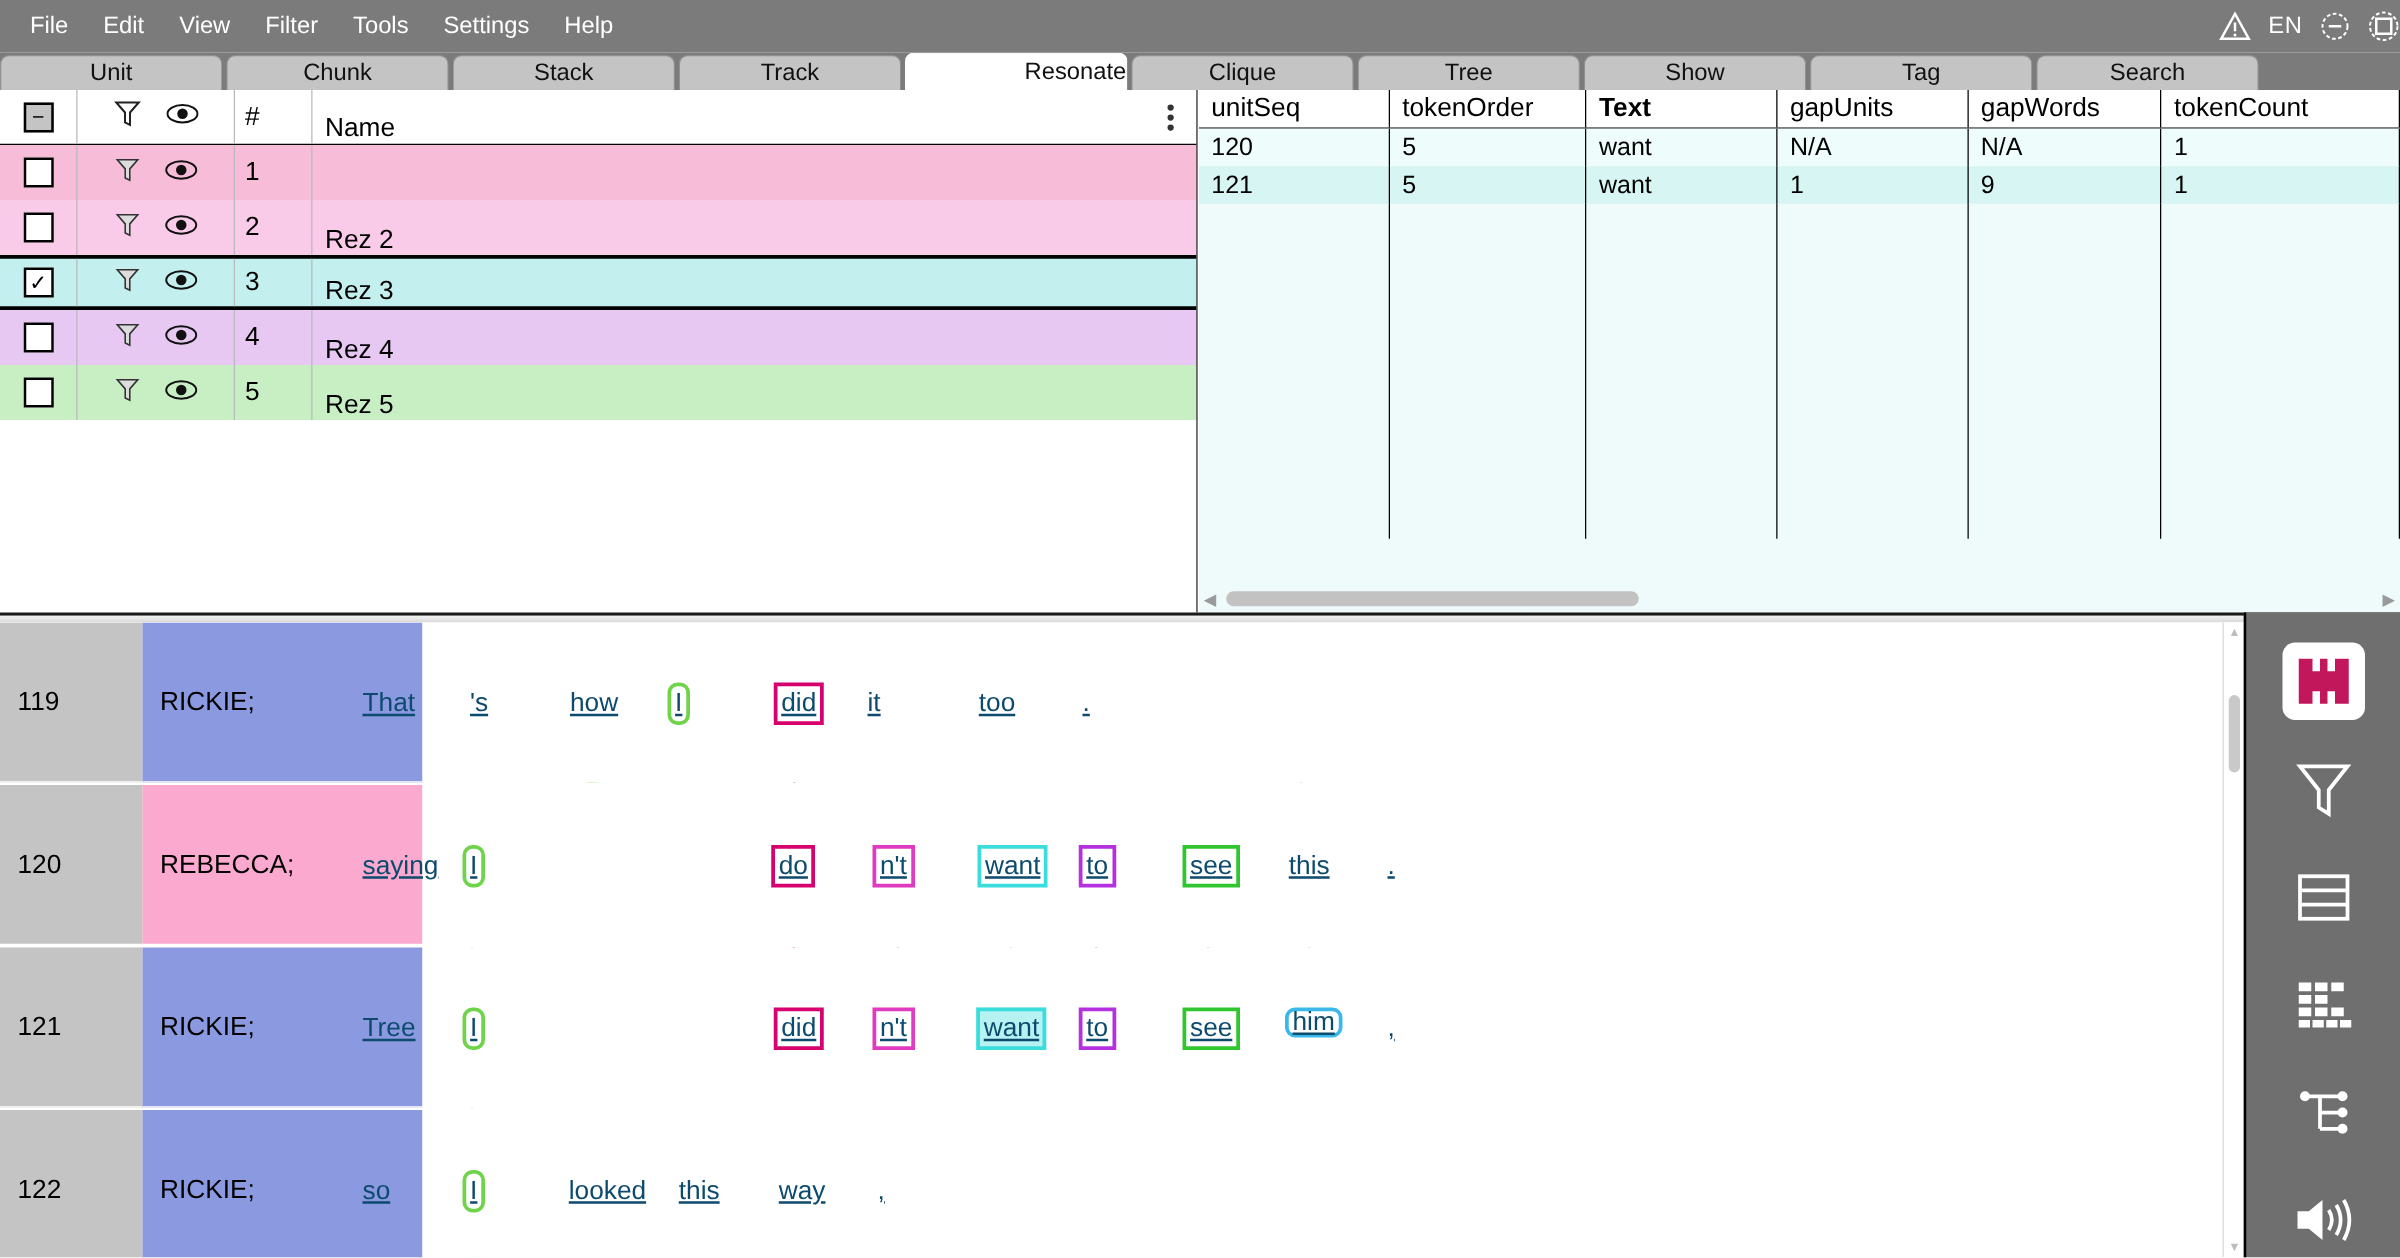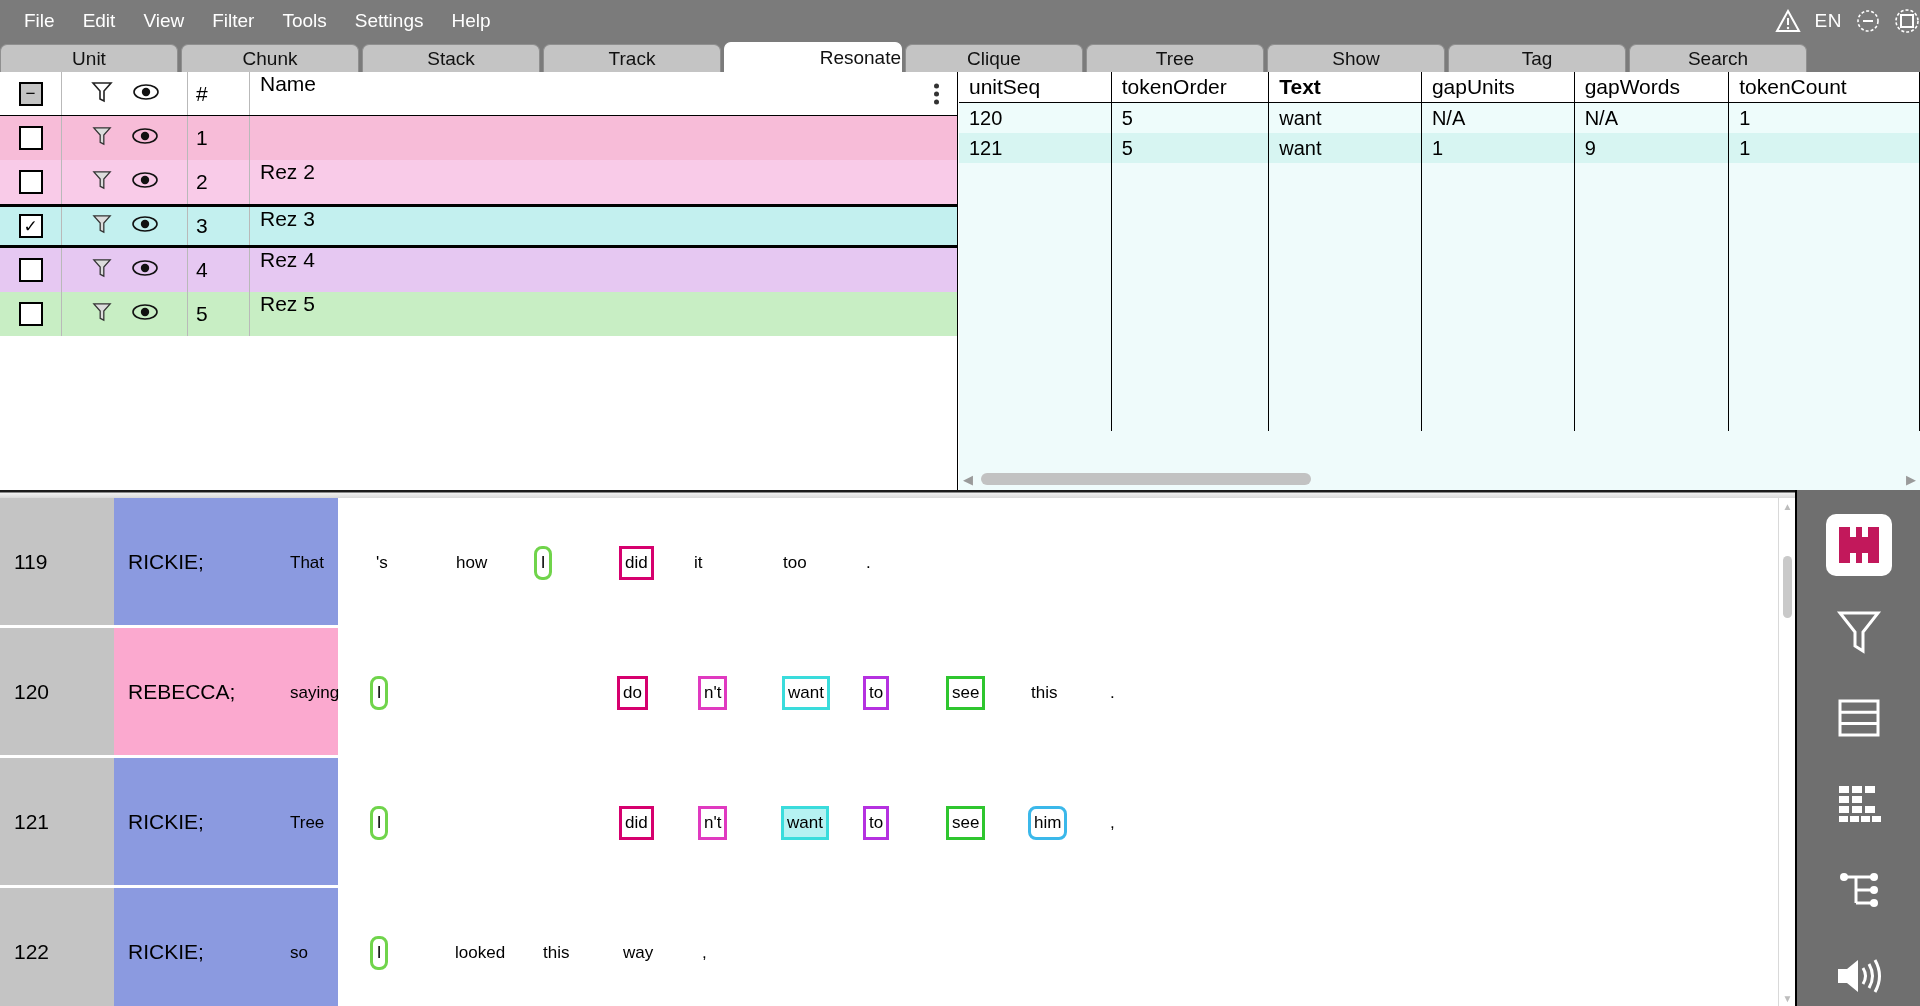--- a/index.html
+++ b/index.html
@@ -57,21 +57,21 @@
   .lp-header {
     display: flex; height: 44px; border-bottom: 1px solid #000; background:#fff;
   }
   .lp-row { display: flex; height: 44px; align-items: stretch; }
   .c-check { width: 62px; display:flex; align-items:center; justify-content:center;
              border-right: 1px solid #b9b9b9; }
   .c-icons { width: 126px; display:flex; align-items:center; justify-content:center;
              gap: 20px; border-right: 1px solid #b9b9b9; }
   .c-num   { width: 62px; display:flex; align-items:center; padding-left: 8px;
              font-size: 21px; border-right: 1px solid #b9b9b9; }
-  .c-name  { flex: 1; display:flex; align-items:flex-start; padding-left: 10px;
+  .c-name  { flex: 1; display:flex; align-items:flex-end; padding-left: 10px;
              font-size: 21px; position: relative; }
   .hdr-text { font-size: 21px; color: #000; }
   .dots-btn { position: absolute; right: 18px; top: 50%; transform: translateY(-50%);
               display: flex; flex-direction: column; gap: 3px; }
   .dots-btn i { width: 5px; height: 5px; background: #333; border-radius: 50%; display:block; }
   .chk {
     width: 24px; height: 24px; border: 2px solid #000; background: #fff;
     display: flex; align-items: center; justify-content: center;
     font-size: 17px; line-height: 1; color: #000;
   }
@@ -124,22 +124,22 @@
     width: 114px; flex: 0 0 114px; background: #c4c4c4; font-size: 21px;
     display: flex; align-items: center; padding-left: 14px; color: #000;
     border-bottom: 1px solid #fff;
   }
   .t-spk {
     width: 224px; flex: 0 0 224px; font-size: 21px; display: flex; align-items: center;
     padding-left: 14px; color: #000; border-bottom: 1px solid #fff;
   }
   .t-text { flex: 1; position: relative; background: #ffffff; }
   .tok {
-    position: absolute; font-size: 17px; color: #000000; white-space: nowrap;
-    display: flex; align-items: center; justify-content: center;
+    position: absolute; font-size: 21px; color: #0c4a6e; white-space: nowrap;
+    display: flex; align-items: center; justify-content: center; text-decoration: underline;
   }
   .tok.boxed { border: 3px solid #000; padding: 1px 3px; }
   .tok.rounded { border-radius: 8px; }
 
   
   .vscroll {
     position: absolute; left: 1778px; top: 498px; width: 17px; height: 508px;
     background: #ffffff; border-left: 1px solid #d9d9d9;
   }
   .vs-arrow { width: 17px; height: 16px; display:flex; align-items:center; justify-content:center;
@@ -439,21 +439,21 @@
           <div class="t-num">121</div>
           <div class="t-spk" style="background: rgb(139, 154, 224);">RICKIE;</div>
           <div class="t-text">
             <span class="tok" style="left: -48px; top: 48px; height: 34px;">Tree</span>
             <span class="tok boxed rounded" style="left: 32px; top: 48px; height: 34px; border-color: rgb(112, 212, 75); min-width: 18px;">I</span>
             <span class="tok boxed" style="left: 281px; top: 48px; height: 34px; border-color: rgb(214, 0, 110); min-width: 18px;">did</span>
             <span class="tok boxed" style="left: 360px; top: 48px; height: 34px; border-color: rgb(224, 58, 192); min-width: 18px;">n't</span>
             <span class="tok boxed" style="left: 443px; top: 48px; height: 34px; border-color: rgb(58, 220, 220); background: rgb(182, 242, 242); min-width: 18px;">want</span>
             <span class="tok boxed" style="left: 525px; top: 48px; height: 34px; border-color: rgb(181, 49, 224); min-width: 18px;">to</span>
             <span class="tok boxed" style="left: 608px; top: 48px; height: 34px; border-color: rgb(47, 198, 47); min-width: 18px;">see</span>
-            <span class="tok boxed rounded" style="left: 690px; top: 48px; height: 34px; border-color: rgb(59, 184, 234); min-width: 18px;">him</span>
+            <span class="tok boxed rounded" style="left: 690px; top: 48px; height: 24px; border-color: rgb(59, 184, 234); min-width: 18px;">him</span>
             <span class="tok" style="left: 772px; top: 48px; height: 34px;">,</span>
           </div>
         </div>
         <div class="t-row" style="height: 130px;">
           <div class="t-num">122</div>
           <div class="t-spk" style="background: rgb(139, 154, 224);">RICKIE;</div>
           <div class="t-text">
             <span class="tok" style="left: -48px; top: 48px; height: 34px;">so</span>
             <span class="tok boxed rounded" style="left: 32px; top: 48px; height: 34px; border-color: rgb(112, 212, 75); min-width: 18px;">I</span>
             <span class="tok" style="left: 117px; top: 48px; height: 34px;">looked</span>

